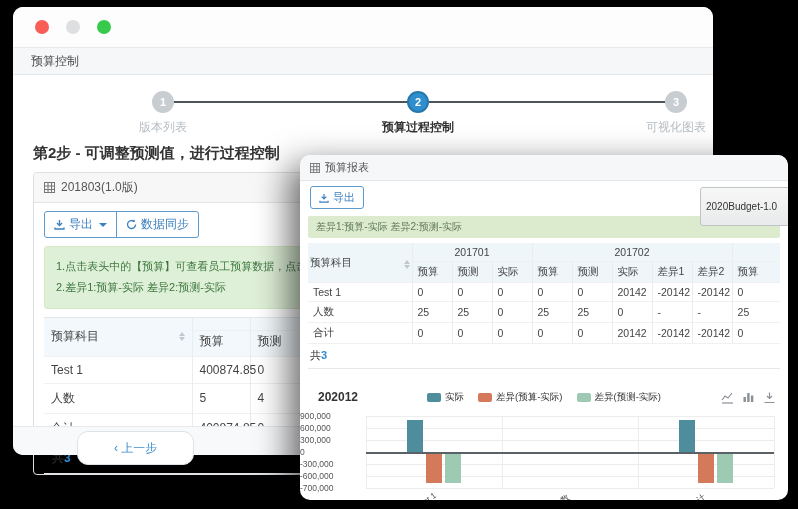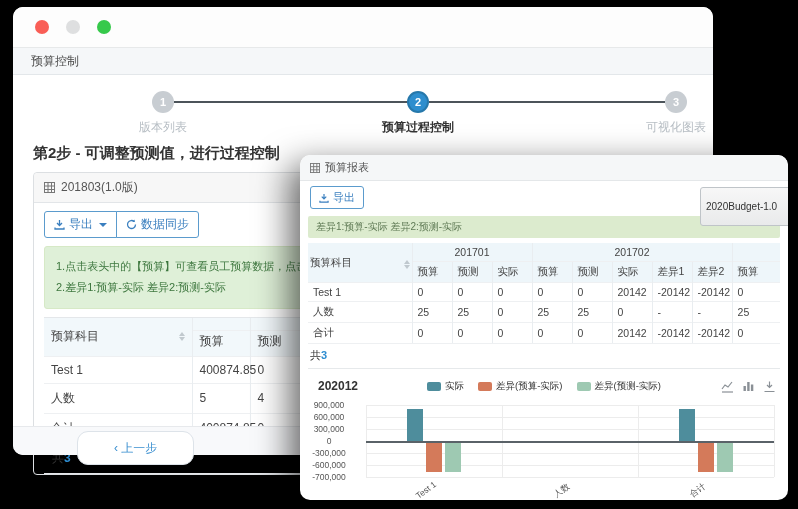--- a/index.html
+++ b/index.html
@@ -65,33 +65,33 @@
   .ftable{width:472px;margin:5px 8px 0;font-size:10.5px;color:#444;table-layout:fixed;}
   .ftable th,.ftable td{font-weight:normal;text-align:left;padding:3px 5px;border-top:1px solid #eef0f2;
     overflow:hidden;white-space:nowrap;}
   .ftable thead th{background:#eef6fa;color:#444;}
   .ftable thead .ghead th{text-align:center;border-top:none;padding:3px 2px;}
   .ftable .vline{border-left:1px solid #e9edf0;}
   .ftotal{margin:0 8px;border-top:1px solid #eef0f2;border-bottom:1px solid #e6e9eb;padding:4px 2px 5px;
     font-size:11px;color:#333;}
   .ftotal b{color:#2d8cd0;}
   
-  .chart-head{position:relative;height:20px;margin-top:8px;}
+  .chart-head{position:relative;height:20px;margin-top:19px;}
   .chart-title{position:absolute;left:18px;top:2px;font-size:12px;font-weight:bold;color:#333;}
   .chart-legend{position:absolute;left:0;right:0;top:3px;display:flex;justify-content:center;gap:14px;}
   .legend-item{display:flex;align-items:center;gap:4px;font-size:9.5px;color:#333;}
   .legend-swatch{width:14px;height:9px;border-radius:2px;display:inline-block;}
   .toolbox{position:absolute;right:12px;top:3px;display:flex;gap:8px;}
   .toolbox svg{display:block;}
   .chart-canvas{position:relative;height:102px;margin-top:4px;}
   .plot-area{position:absolute;left:66px;right:14px;top:4px;height:72px;}
   .gridline{position:absolute;left:0;right:0;height:1px;background:#ececec;}
   .gridline.zero{background:#5a6268;height:2px;z-index:2;}
   .vgrid{position:absolute;top:0;bottom:0;width:1px;background:#ececec;}
-  .ytick{position:absolute;left:0;width:58px;text-align:center;font-size:8.5px;color:#555;}
+  .ytick{position:absolute;left:0;width:58px;text-align:left;font-size:8.5px;color:#555;}
   .bar{position:absolute;width:16px;z-index:1;}
   .xlabel{position:absolute;width:60px;text-align:center;font-size:8.5px;color:#555;
     transform:rotate(-36deg);}
 </style>
 </head>
 <body>
 
 <div class="win" id="backwin">
   <div class="titlebar">
     <span class="tl red"></span>

